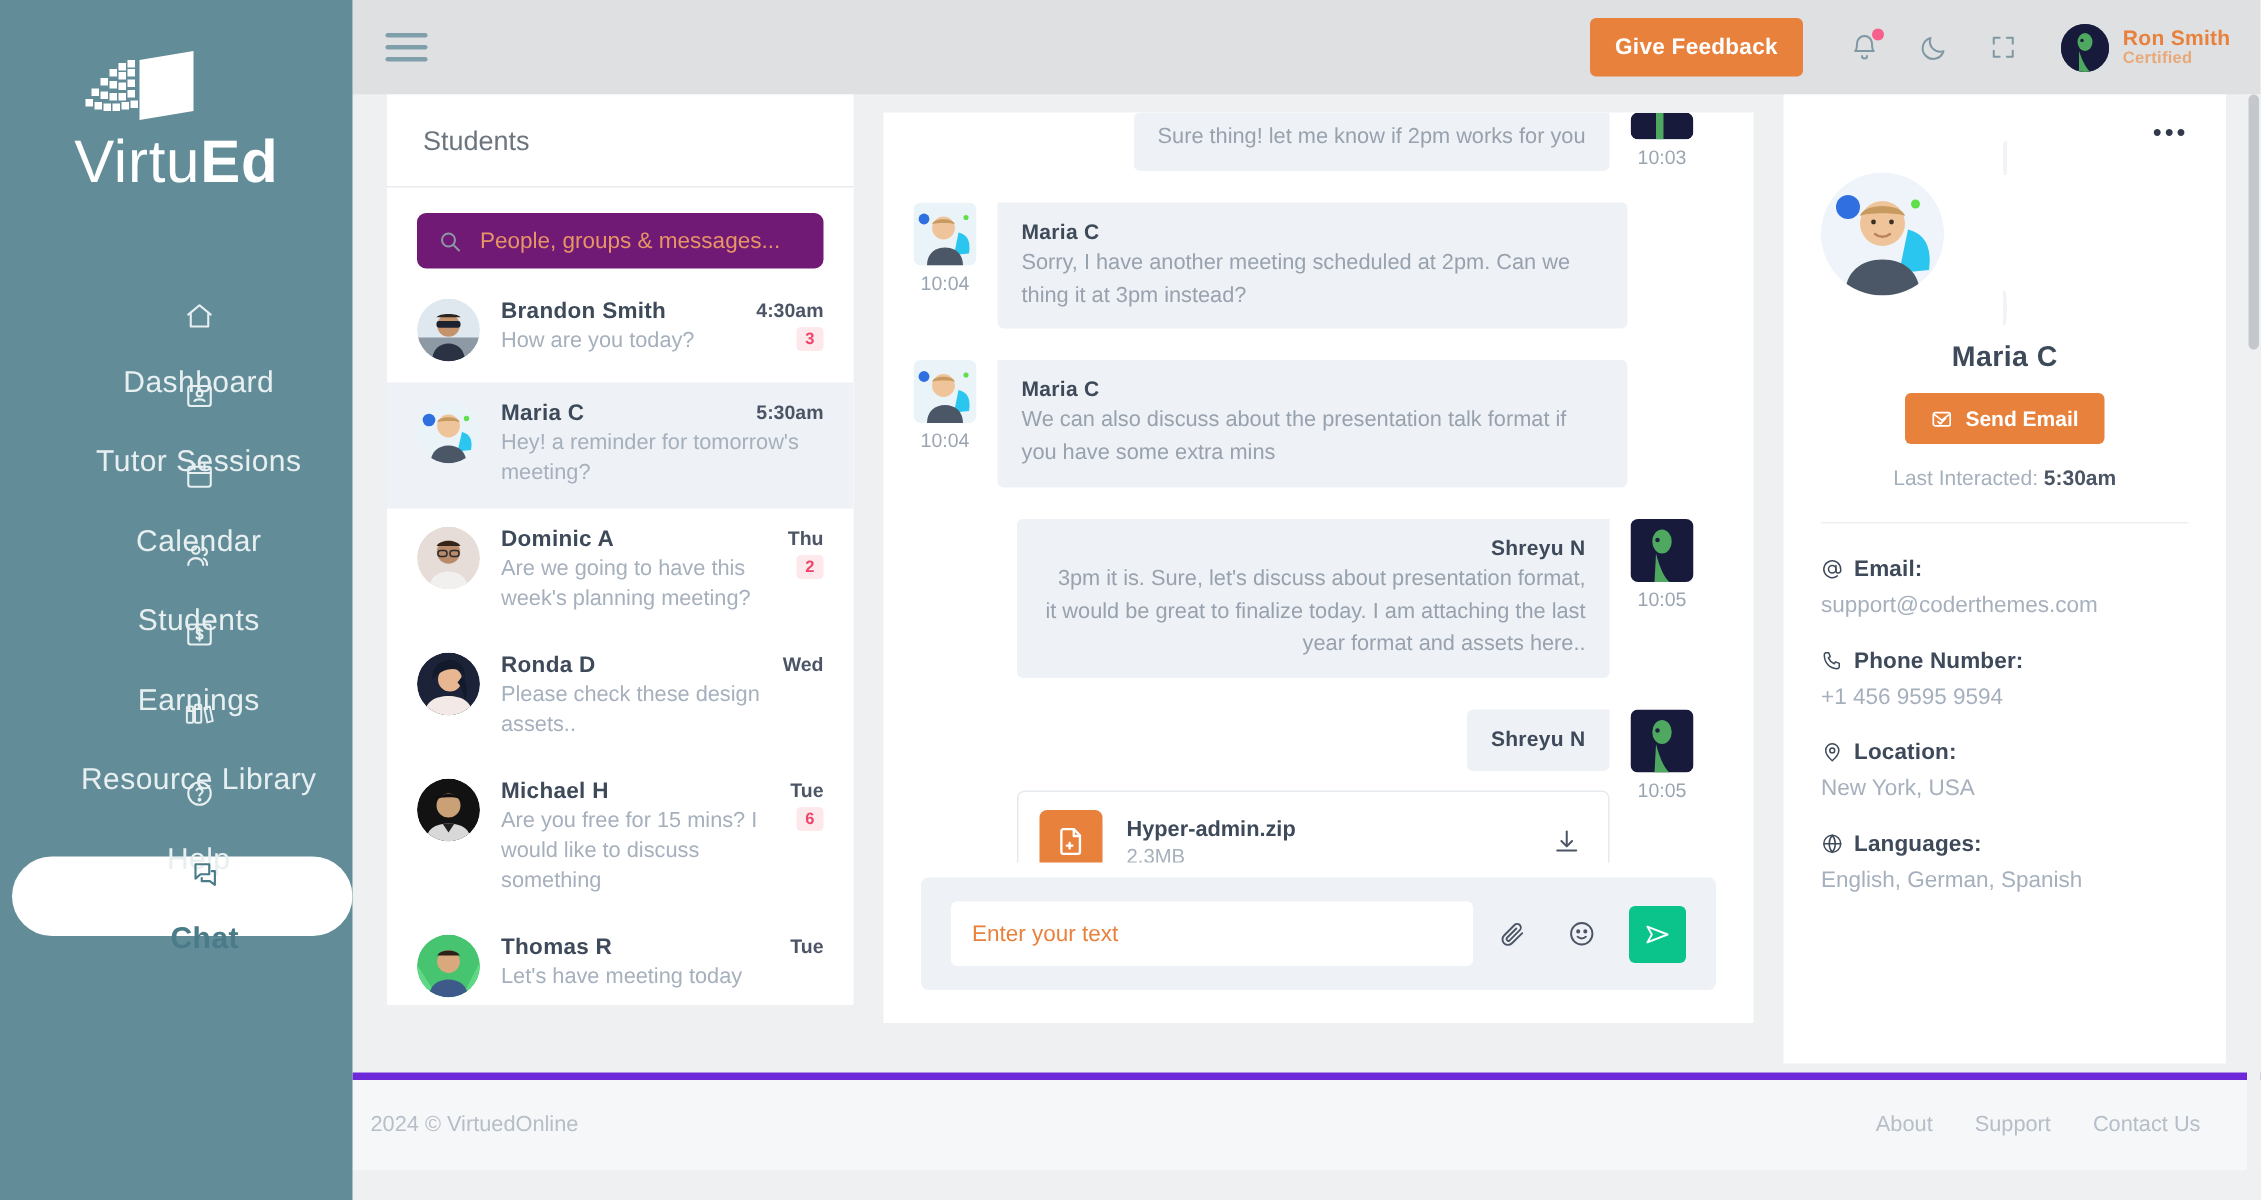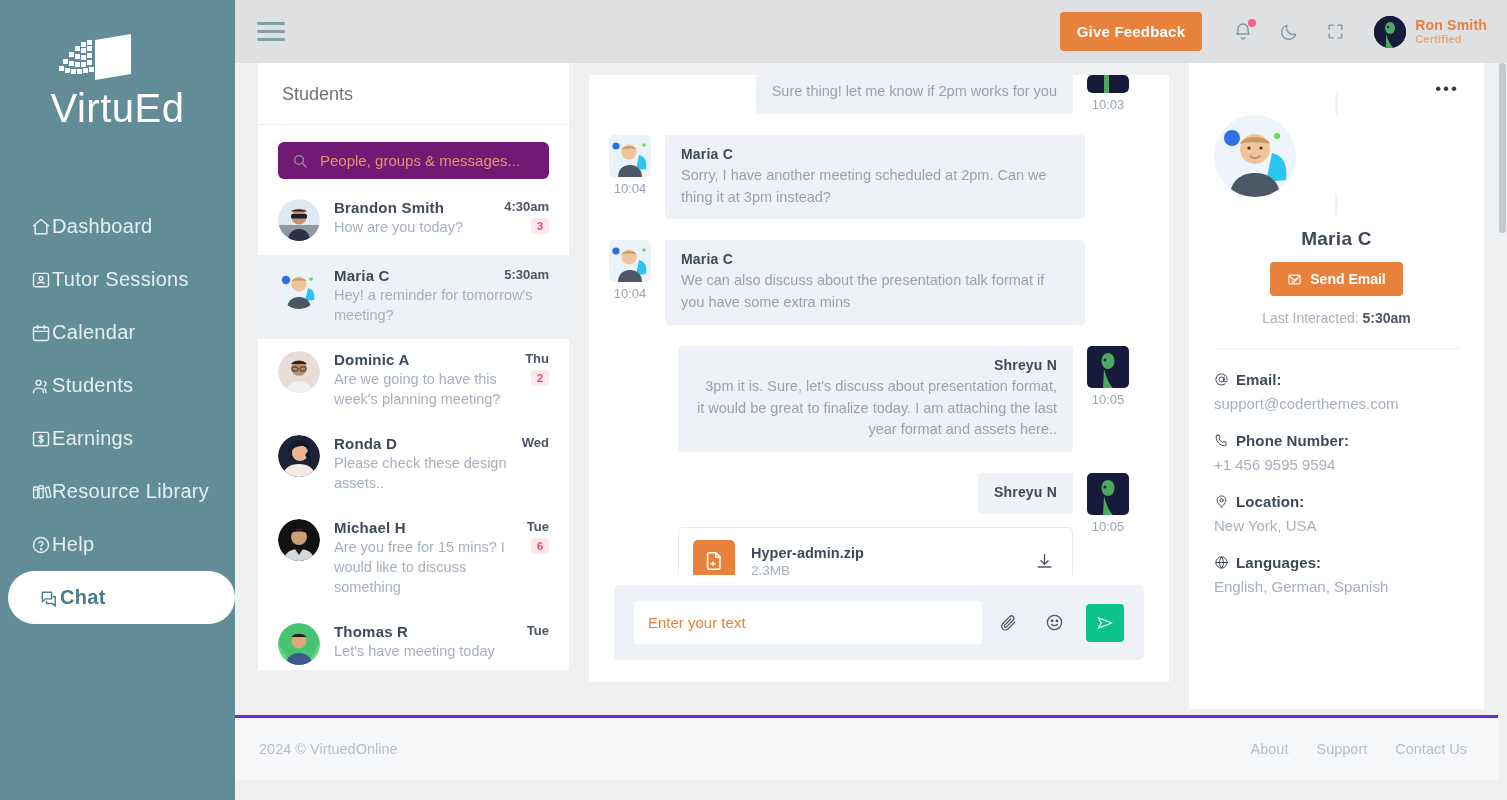--- a/index.html
+++ b/index.html
@@ -17,28 +17,29 @@
     flex: 0 0 235px; position: relative; overflow: hidden;
   }
   .brand { padding: 34px 0 0 0; text-align: center; position: relative; }
   .brand-logo { display:inline-block; position: relative; }
   .brand-mark { display:block; margin: 0 auto 2px auto; }
   .brand-text {
     font-size: 40px; color: #ffffff; letter-spacing: .5px;
     font-family: "Liberation Sans", sans-serif; line-height: 1;
   }
   .brand-text .thin { font-weight: 300; }
-  .brand-text .bold { font-weight: 400; }
+  .brand-text .bold { font-weight: 700; }
 
   .nav { margin-top: 72px; }
   .nav-item {
-    display: flex; align-items: center; 
+    display: flex; align-items: center; gap: 22px;
     height: 53px; padding-left: 30px; color: #e7eff1;
     font-size: 20px; letter-spacing: .3px; cursor: pointer;
     font-family: "Liberation Sans", sans-serif;
+    flex-direction: column;
   }
   .nav-item .nav-ico { width: 22px; height: 22px; display:flex; align-items:center; justify-content:center; flex:0 0 22px; }
   .nav-item.active {
     background: #ffffff; color: #4a7b88;
     border-top-right-radius: 28px; border-bottom-right-radius: 28px;
     border-top-left-radius: 28px; border-bottom-left-radius: 28px;
     margin-left: 8px; width: 227px; font-weight: 700;
   }
   .nav-item.active .nav-ico svg { stroke: #4a7b88; }
 
@@ -177,21 +178,21 @@
     font-size:15px; font-weight:700; color:#3e4a5a; display:flex;
     align-items:center; gap:7px; letter-spacing:.1px;
   }
   .pc-value { font-size:15px; color:#a6b0bd; margin-top:7px; }
   .pc-tags { display:flex; gap:9px; margin-top:9px; }
   .pc-tag { background:#e1f8ef; color:#0ac48c; font-size:13.5px; font-weight:700; padding:4px 9px; border-radius:3px; }
 
   
   .footer {
     height:65px; flex:0 0 65px; display:flex; align-items:center;
-    padding:0 40px 0 24px; background:#f6f7f9; border-top:3px solid #6d28d9;
+    padding:0 40px 0 12px; background:#f6f7f9; border-top:5px solid #6d28d9;
   }
   .footer-left { font-size:14.5px; color:#b6bec8; }
   .footer-links { margin-left:auto; display:flex; gap:28px; }
   .footer-links a { font-size:14.5px; color:#b6bec8; text-decoration:none; cursor:pointer; }
 
   
   .scrollbar { position:absolute; right:0; top:63px; width:9px; height:737px; background:#eef0f2; }
   .scrollbar-thumb { position:absolute; top:0; left:1px; width:7px; height:170px; background:#c4c8cd; border-radius:4px; }
 
   svg { display:block; }

